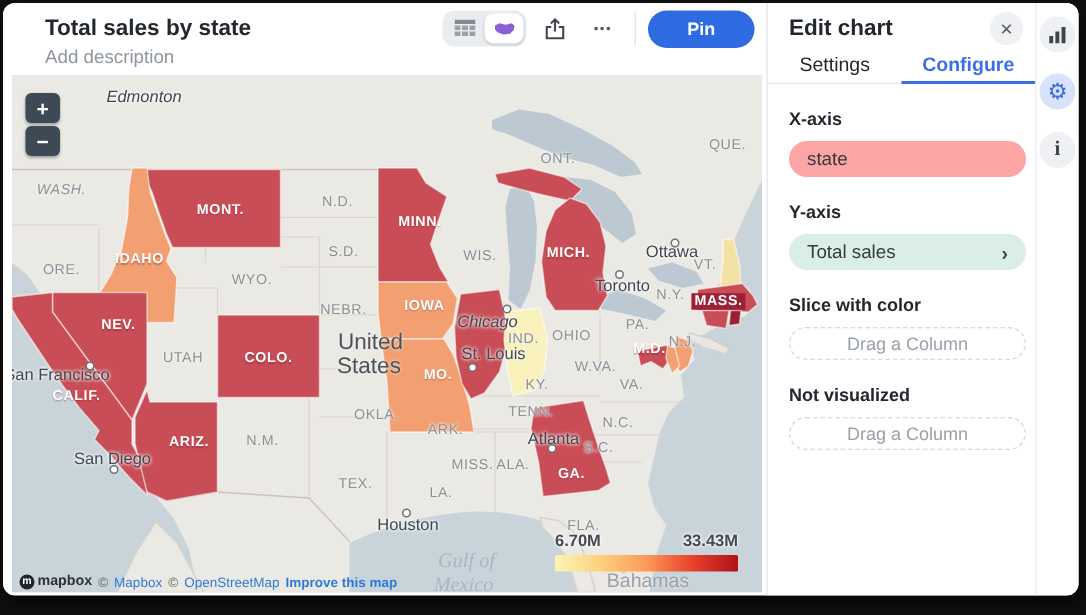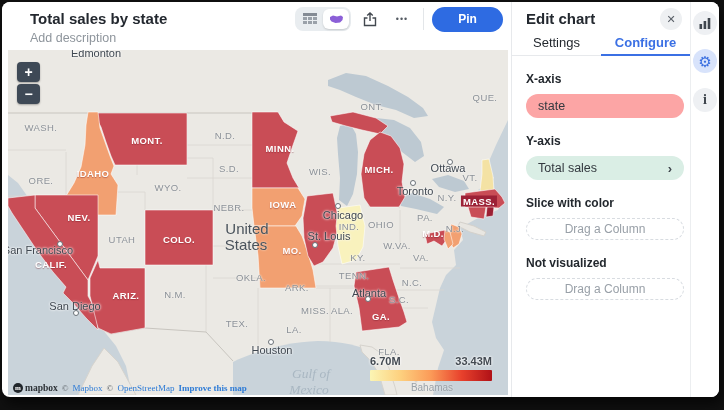--- a/index.html
+++ b/index.html
@@ -23,30 +23,30 @@
   .map-wrap{position:absolute;left:6px;top:48px;width:500px;height:345px;overflow:hidden;background:#ebe9e4;}
   .map-svg{position:absolute;left:0;top:0;}
   #map-labels{position:absolute;left:0;top:0;width:100%;height:100%;pointer-events:none;}
   .mlbl{position:absolute;transform:translate(-50%,-50%);white-space:nowrap;}
   .st{font-size:9.5px;color:#8b9198;letter-spacing:.4px;text-shadow:0 0 2px #f4f2ee,0 0 2px #f4f2ee;}
   .stw{font-size:9.5px;color:#fff;font-weight:700;letter-spacing:.4px;text-shadow:0 1px 1px rgba(110,25,35,.4);}
   .badge{font-size:9.5px;color:#fff;font-weight:700;letter-spacing:.4px;background:#9c2136;padding:0 2px;}
   .city{font-size:11px;color:#3f4750;text-shadow:0 0 2px #fff,0 0 3px #fff;}
   .big{font-size:15px;color:#4a535c;text-shadow:0 0 2px #f0eee9;}
   .sea{font-family:"Liberation Serif",serif;font-style:italic;font-size:13.5px;color:#a9b7c2;}
-  .geo{font-size:10px;color:#99a1a8;text-shadow:0 0 2px #eee;}
+  .geo{font-size:13px;color:#99a1a8;text-shadow:0 0 2px #eee;}
   .mdot{position:absolute;width:4px;height:4px;border-radius:50%;background:#fff;border:1px solid #6b7278;transform:translate(-50%,-50%);}
   .zoom-ctl{position:absolute;left:9px;top:12px;width:23px;display:flex;flex-direction:column;gap:2px;}
   .zoom-btn{height:20px;background:#3e4956;color:#fff;border-radius:4px;display:flex;align-items:center;
             justify-content:center;font-size:14px;font-weight:700;cursor:pointer;box-shadow:0 1px 2px rgba(0,0,0,.3);}
   .legend{position:absolute;right:16px;bottom:14px;width:122px;}
   .legend-labels{display:flex;justify-content:space-between;font-size:11px;font-weight:700;color:#434a52;
                  text-shadow:0 0 2px #fff,0 0 3px #fff;margin-bottom:3px;}
   .legend-bar{height:11px;border-radius:1px;}
-  .attribution{position:absolute;left:5px;bottom:2px;display:flex;align-items:flex-start;gap:4px;font-size:9px;color:#5d6369;font-family:Liberation Serif, serif;}
+  .attribution{position:absolute;left:5px;bottom:2px;display:flex;align-items:flex-end;gap:4px;font-size:9px;color:#5d6369;}
   .mb-logo{display:flex;align-items:center;gap:2px;font-weight:700;color:#2e3338;font-size:9.5px;}
   .mb-circle{width:10px;height:10px;border-radius:50%;background:#21262b;color:#fff;font-size:7px;
              display:flex;align-items:center;justify-content:center;font-weight:700;}
   .attr-link{color:#2f7cd6;cursor:pointer;}
   .attr-link.bold{font-weight:700;}
   
   .panel{position:absolute;left:509px;top:0;width:179px;height:100%;background:#fff;border-left:1px solid #e7e9ec;box-sizing:border-box;}
   .panel-title{position:absolute;left:14px;top:8px;font-size:15px;font-weight:700;color:#23282f;}
   .close-btn{position:absolute;right:8px;top:6px;width:22px;height:22px;border-radius:50%;background:#eef0f2;
              color:#5a6068;font-size:11px;display:flex;align-items:center;justify-content:center;cursor:pointer;}
@@ -152,21 +152,21 @@
         <polygon points="443,174 451,177 454,184 451,194 445,198 441,188 442,179" fill="#f2a071"></polygon>
         <polygon points="417,184 437,180 439,189 434,196 426,191 419,194" fill="#c94d56"></polygon>
         <polygon points="437,180 442,182 445,194 440,199 436,189" fill="#f2a071"></polygon>
       </g>
       <polygon points="452,172 466,176 478,182 476,186 462,182 450,176" fill="#e8e6e1" stroke="#d4d1cb"></polygon>
       <polygon points="352,295 364,297 374,304 381,318 387,337 389,345 377,345 371,324 362,310 354,302" fill="#ebe9e4" stroke="#d6d3cd"></polygon>
       <circle cx="408" cy="331" r="1.5" fill="#d8d5cf"></circle>
     </svg>
 
     <div id="map-labels">
-        <div class="mlbl st" style="left: 33px; top: 77px;">WASH.</div>
+        <div class="mlbl st" style="left: 33px; top: 77px; font-style: italic;">WASH.</div>
         <div class="mlbl st" style="left: 33px; top: 130px;">ORE.</div>
         <div class="mlbl st" style="left: 160px; top: 137px;">WYO.</div>
         <div class="mlbl st" style="left: 114px; top: 189px;">UTAH</div>
         <div class="mlbl st" style="left: 167px; top: 244px;">N.M.</div>
         <div class="mlbl st" style="left: 217px; top: 85px;">N.D.</div>
         <div class="mlbl st" style="left: 221px; top: 118px;">S.D.</div>
         <div class="mlbl st" style="left: 221px; top: 157px;">NEBR.</div>
         <div class="mlbl st" style="left: 243px; top: 227px;">OKLA.</div>
         <div class="mlbl st" style="left: 229px; top: 273px;">TEX.</div>
         <div class="mlbl st" style="left: 289px; top: 237px;">ARK.</div>
@@ -195,24 +195,24 @@
         <div class="mlbl stw" style="left: 43px; top: 214px;">CALIF.</div>
         <div class="mlbl stw" style="left: 118px; top: 245px;">ARIZ.</div>
         <div class="mlbl stw" style="left: 171px; top: 189px;">COLO.</div>
         <div class="mlbl stw" style="left: 272px; top: 98px;">MINN.</div>
         <div class="mlbl stw" style="left: 275px; top: 154px;">IOWA</div>
         <div class="mlbl stw" style="left: 284px; top: 200px;">MO.</div>
         <div class="mlbl stw" style="left: 371px; top: 119px;">MICH.</div>
         <div class="mlbl stw" style="left: 373px; top: 266px;">GA.</div>
         <div class="mlbl stw" style="left: 425px; top: 183px;">M.D.</div>
         <div class="mlbl badge" style="left: 471px; top: 151px;">MASS.</div>
-        <div class="mlbl city" style="left: 88px; top: 3px;">Edmonton</div>
+        <div class="mlbl city" style="left: 88px; top: 15px; font-style: italic;">Edmonton</div>
         <div class="mlbl city" style="left: 30px; top: 200px;">San Francisco</div>
         <div class="mlbl city" style="left: 67px; top: 256px;">San Diego</div>
-        <div class="mlbl city" style="left: 335px; top: 165px;">Chicago</div>
+        <div class="mlbl city" style="left: 317px; top: 165px; font-style: italic;">Chicago</div>
         <div class="mlbl city" style="left: 310px; top: 186px; padding-left: 22px;">St. Louis</div>
         <div class="mlbl city" style="left: 264px; top: 300px;">Houston</div>
         <div class="mlbl city" style="left: 361px; top: 243px;">Atlanta</div>
         <div class="mlbl city" style="left: 407px; top: 141px;">Toronto</div>
         <div class="mlbl city" style="left: 440px; top: 118px;">Ottawa</div>
         <div class="mlbl big" style="left: 239px; top: 178px;">United</div>
         <div class="mlbl big" style="left: 238px; top: 194px;">States</div>
         <div class="mlbl sea" style="left: 303px; top: 324px;">Gulf of</div>
         <div class="mlbl sea" style="left: 301px; top: 340px;">Mexico</div>
         <div class="mlbl geo" style="left: 424px; top: 337px;">Bahamas</div>

